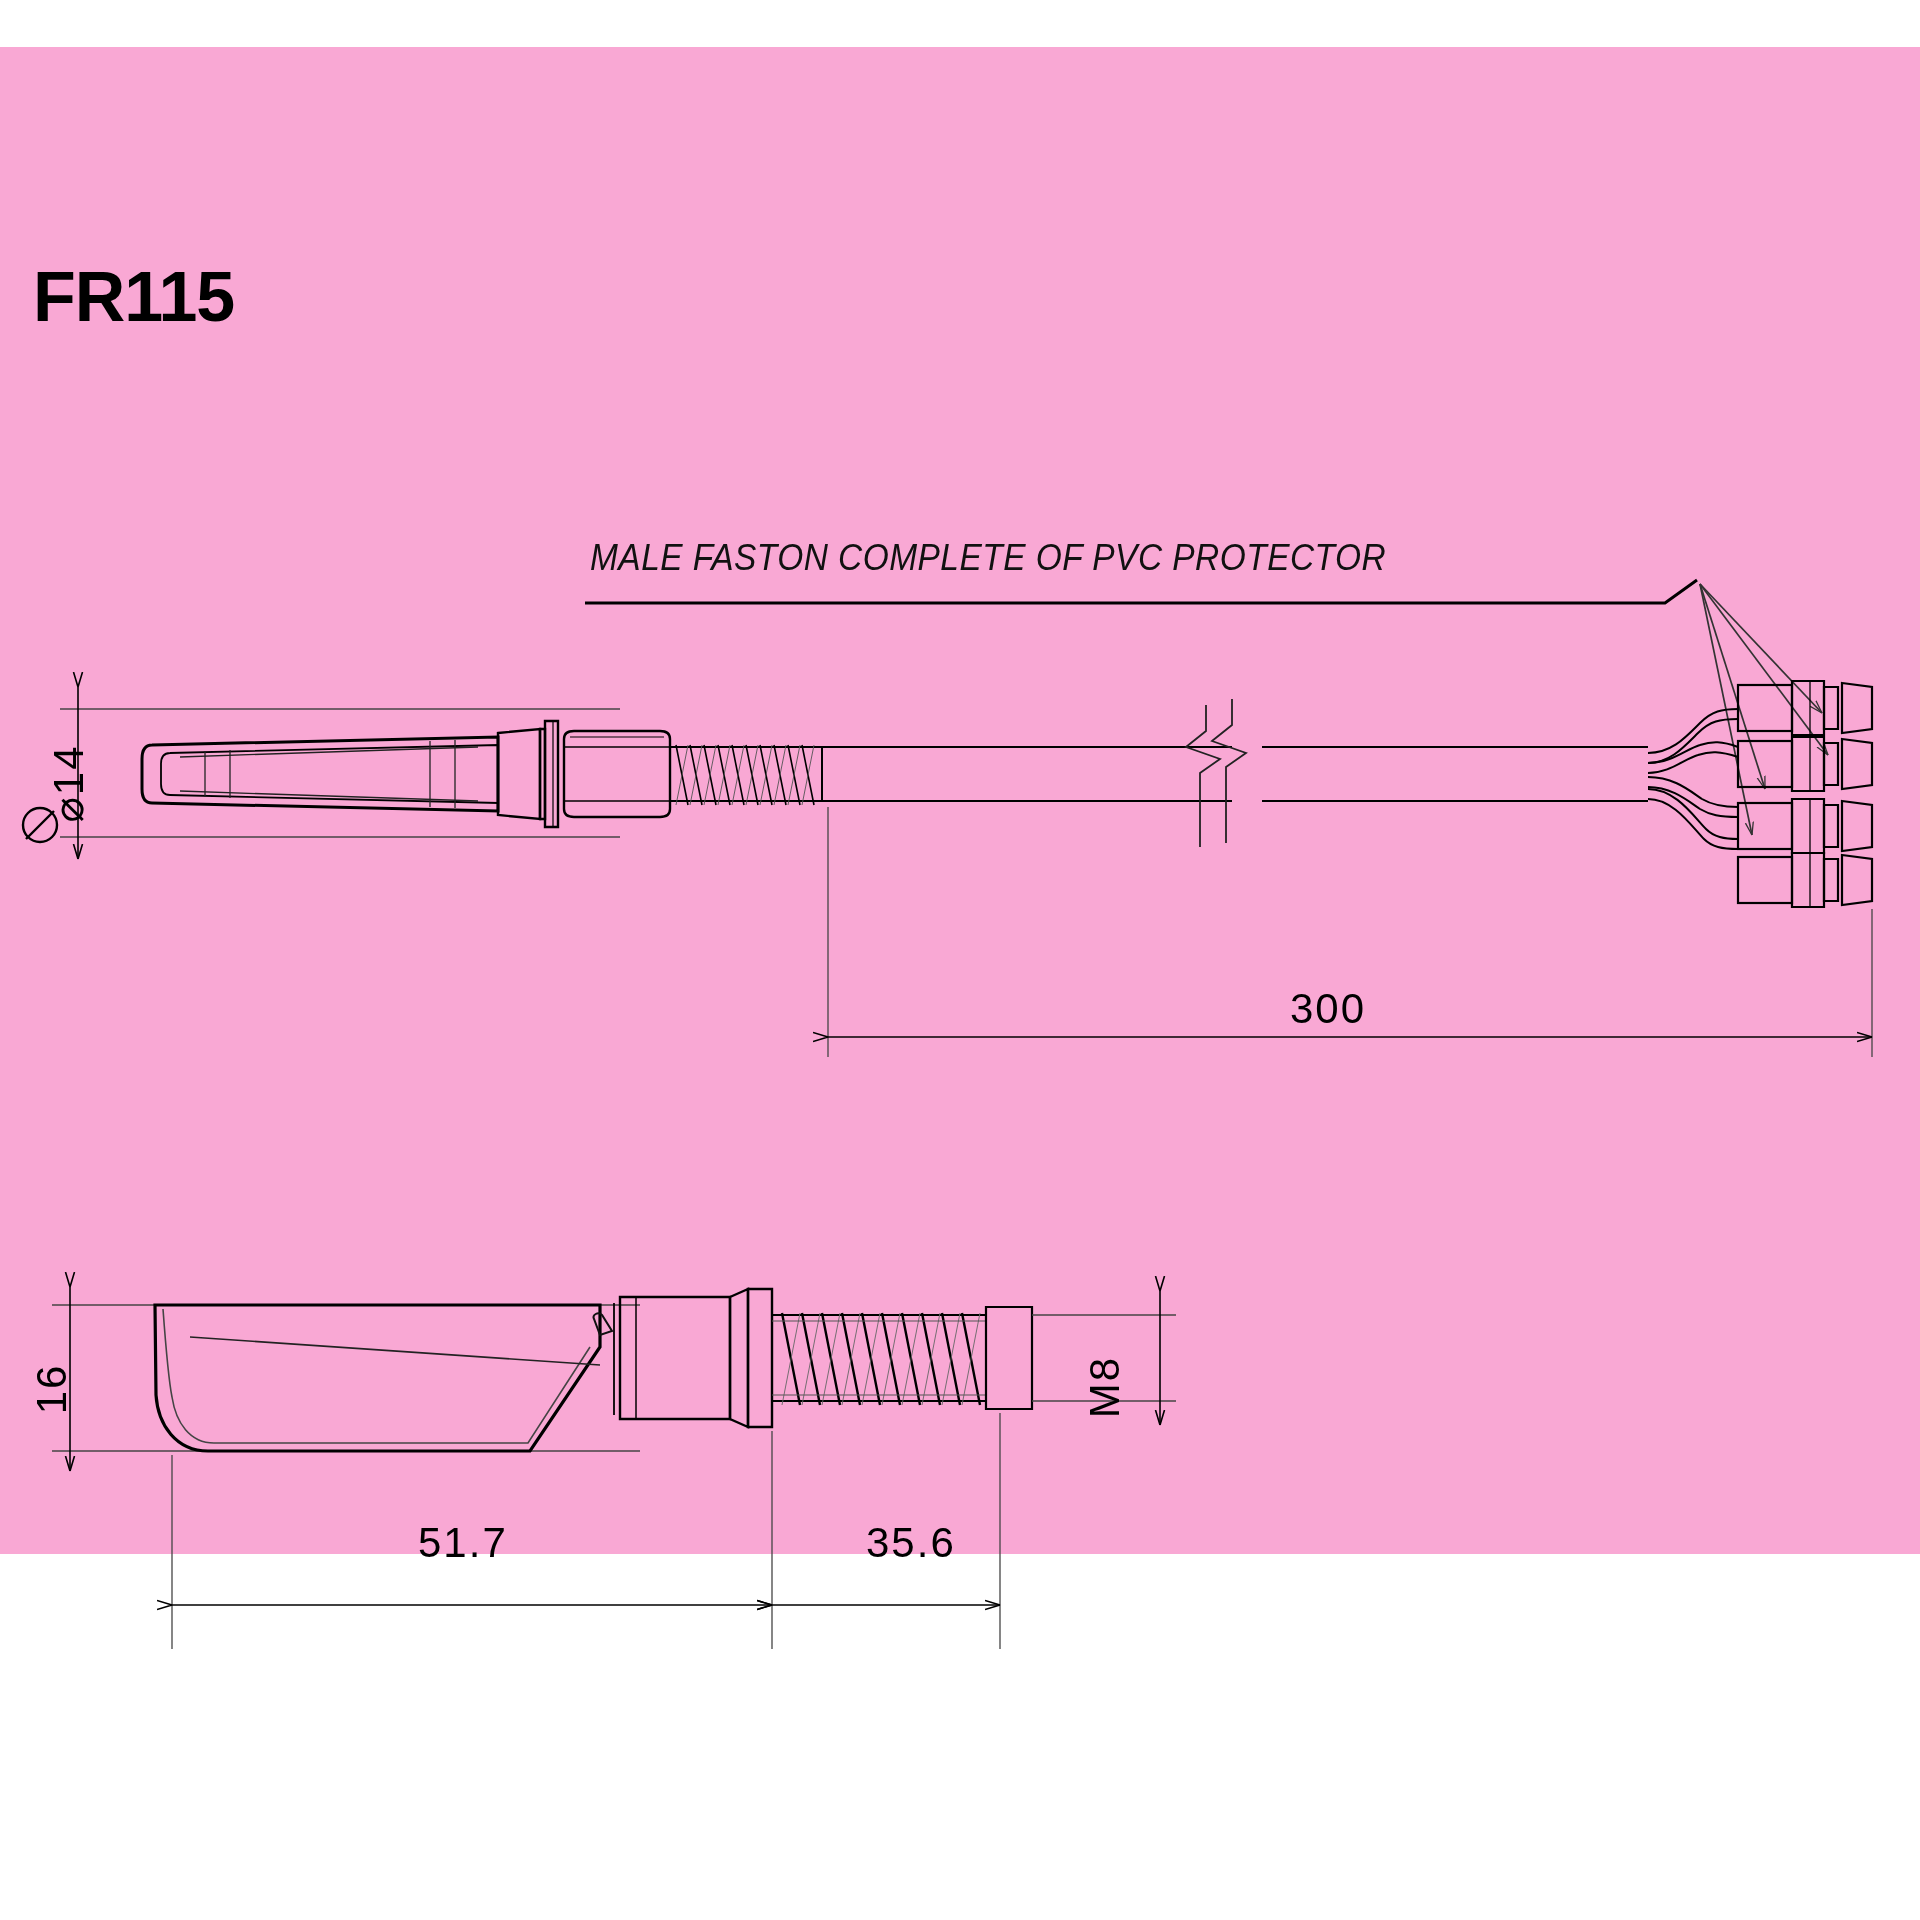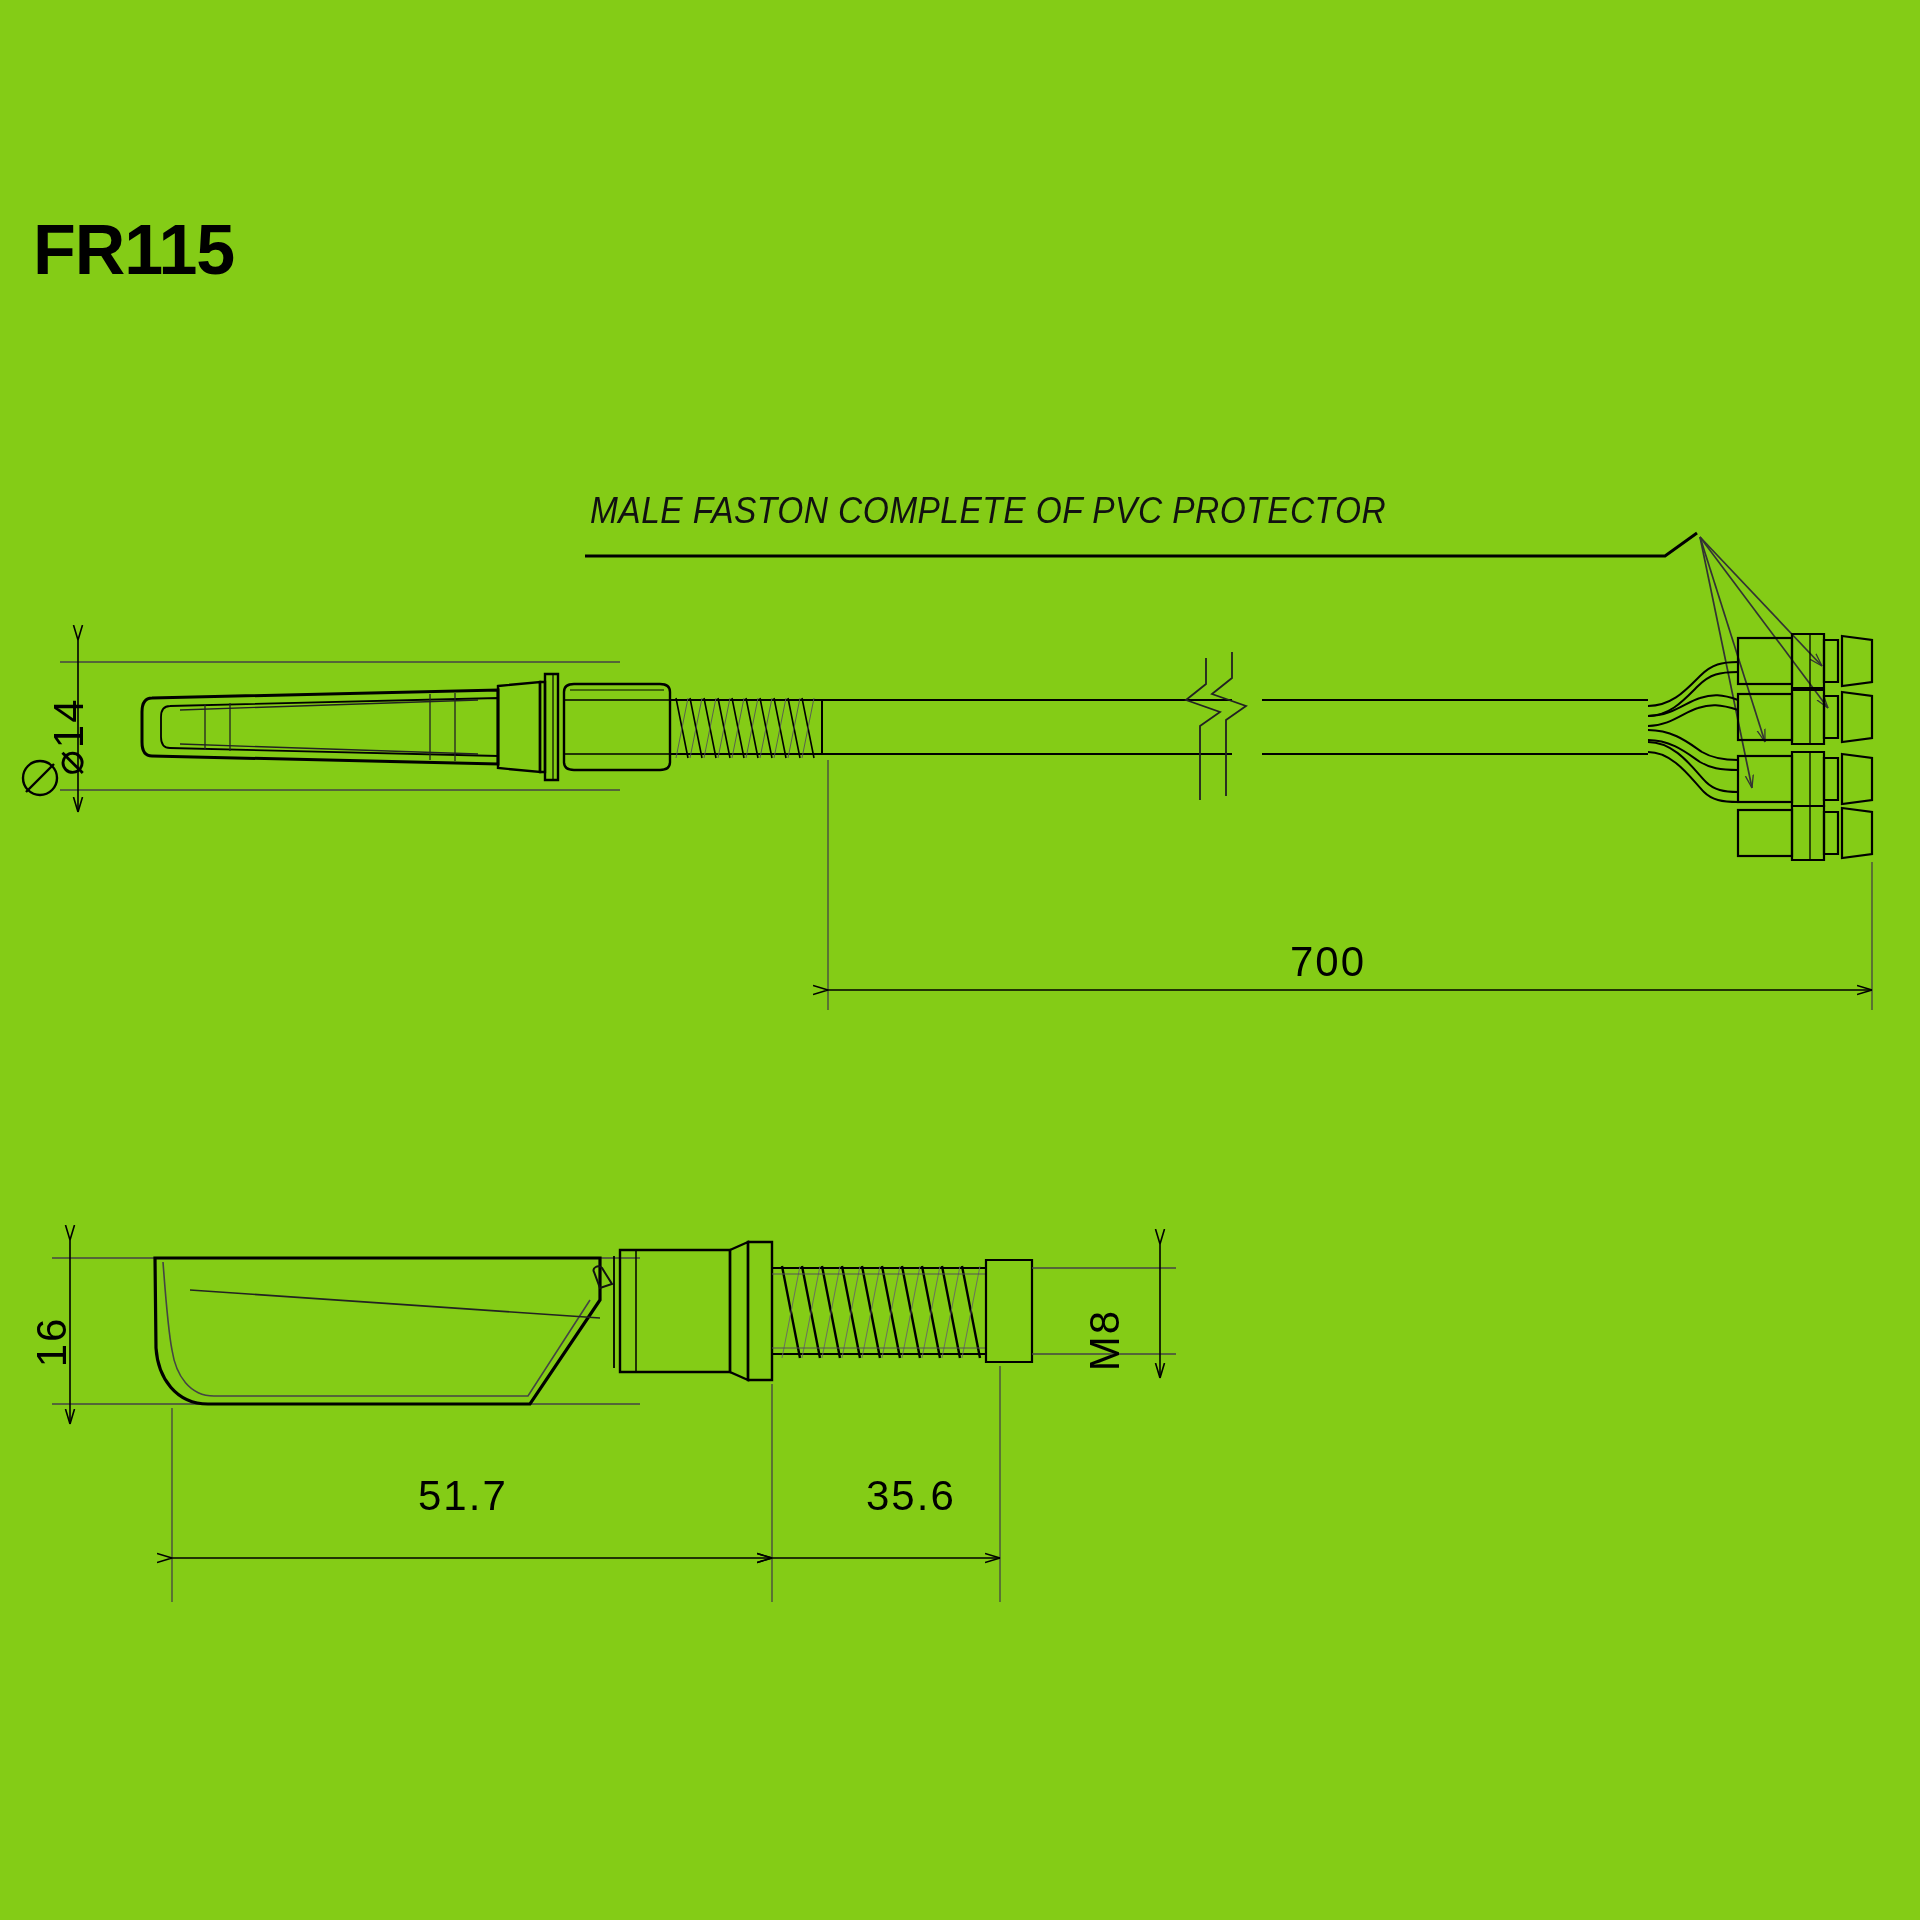--- a/index.html
+++ b/index.html
@@ -1,17 +1,17 @@
 <!DOCTYPE html>
 <html><head>
 <meta charset="utf-8">
 <style>
   html,body{margin:0;padding:0;background:#ffffff;}
   body{width:1920px;height:1920px;font-family:"Liberation Sans",sans-serif;overflow:hidden;}
-  #sheet{position:relative;width:1920px;height:1920px;background:#84cc16;}
+  #sheet{position:relative;width:1920px;height:1507px;background:#f9a8d4;margin-top:47px;}
   #sheet svg{position:absolute;left:0;top:0;}
   .title{
     position:absolute;left:33px;top:215px;
     font-family:"Liberation Sans",sans-serif;
     font-size:70px;font-weight:700;letter-spacing:-1px;color:#000;
     line-height:1;
   }
   .note{
     position:absolute;left:590px;top:490px;
     font-family:"Liberation Sans",sans-serif;
@@ -225,19 +225,19 @@
         <line x1="172" y1="1558" x2="772" y2="1558" stroke="#000" stroke-width="1.6" marker-start="url(#ar)" marker-end="url(#ar)"></line>
       </g>
       <g stroke="#444">
         <line x1="1000" y1="1366" x2="1000" y2="1602" stroke-width="1.3"></line>
         <line x1="772" y1="1558" x2="1000" y2="1558" stroke="#000" stroke-width="1.6" marker-start="url(#ar)" marker-end="url(#ar)"></line>
       </g>
     </g>
   </svg>
 
   <div class="dim dim-vert" id="d-dia14">⌀14</div>
-  <div class="dim" id="d-400">700</div>
+  <div class="dim" id="d-400">300</div>
   <div class="dim dim-vert" id="d-16">16</div>
   <div class="dim dim-vert" id="d-m8">M8</div>
   <div class="dim" id="d-615">51.7</div>
   <div class="dim" id="d-215">35.6</div>
 
 </div>
 
 </body></html>

